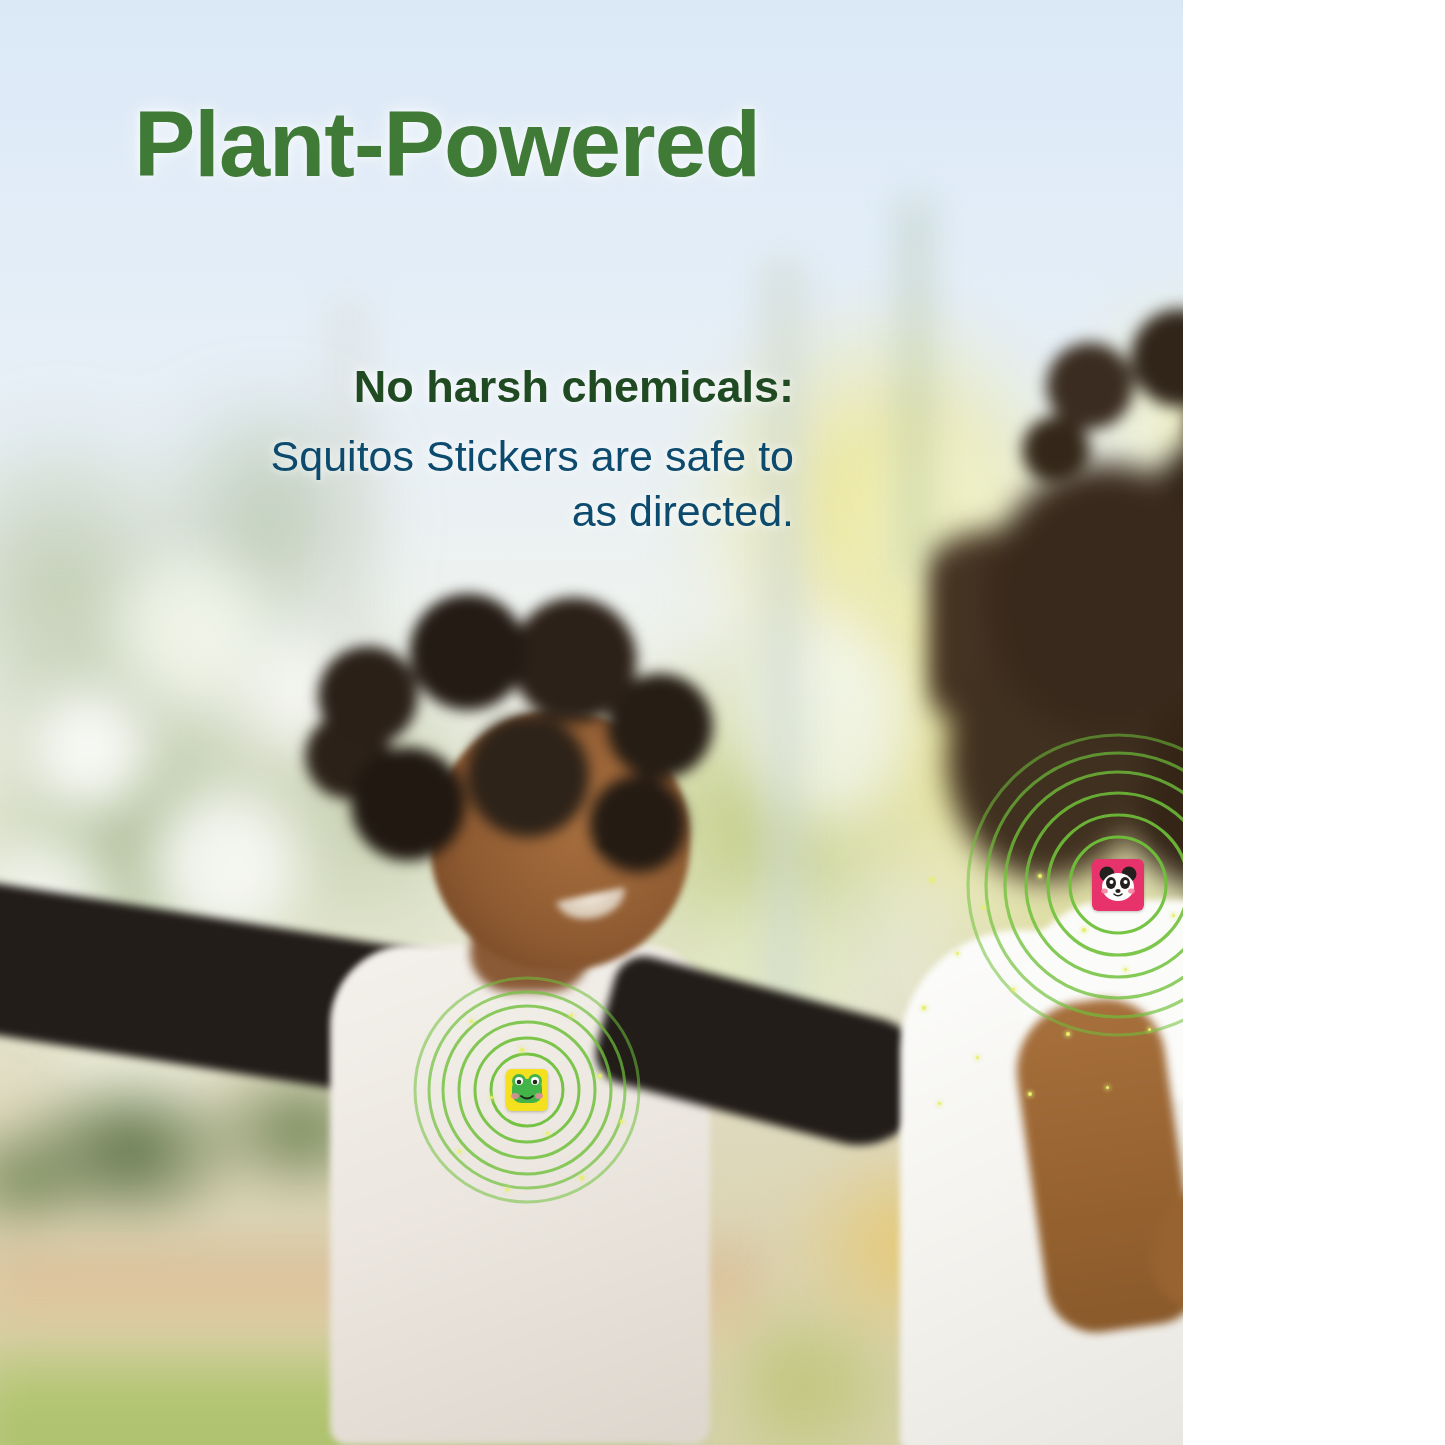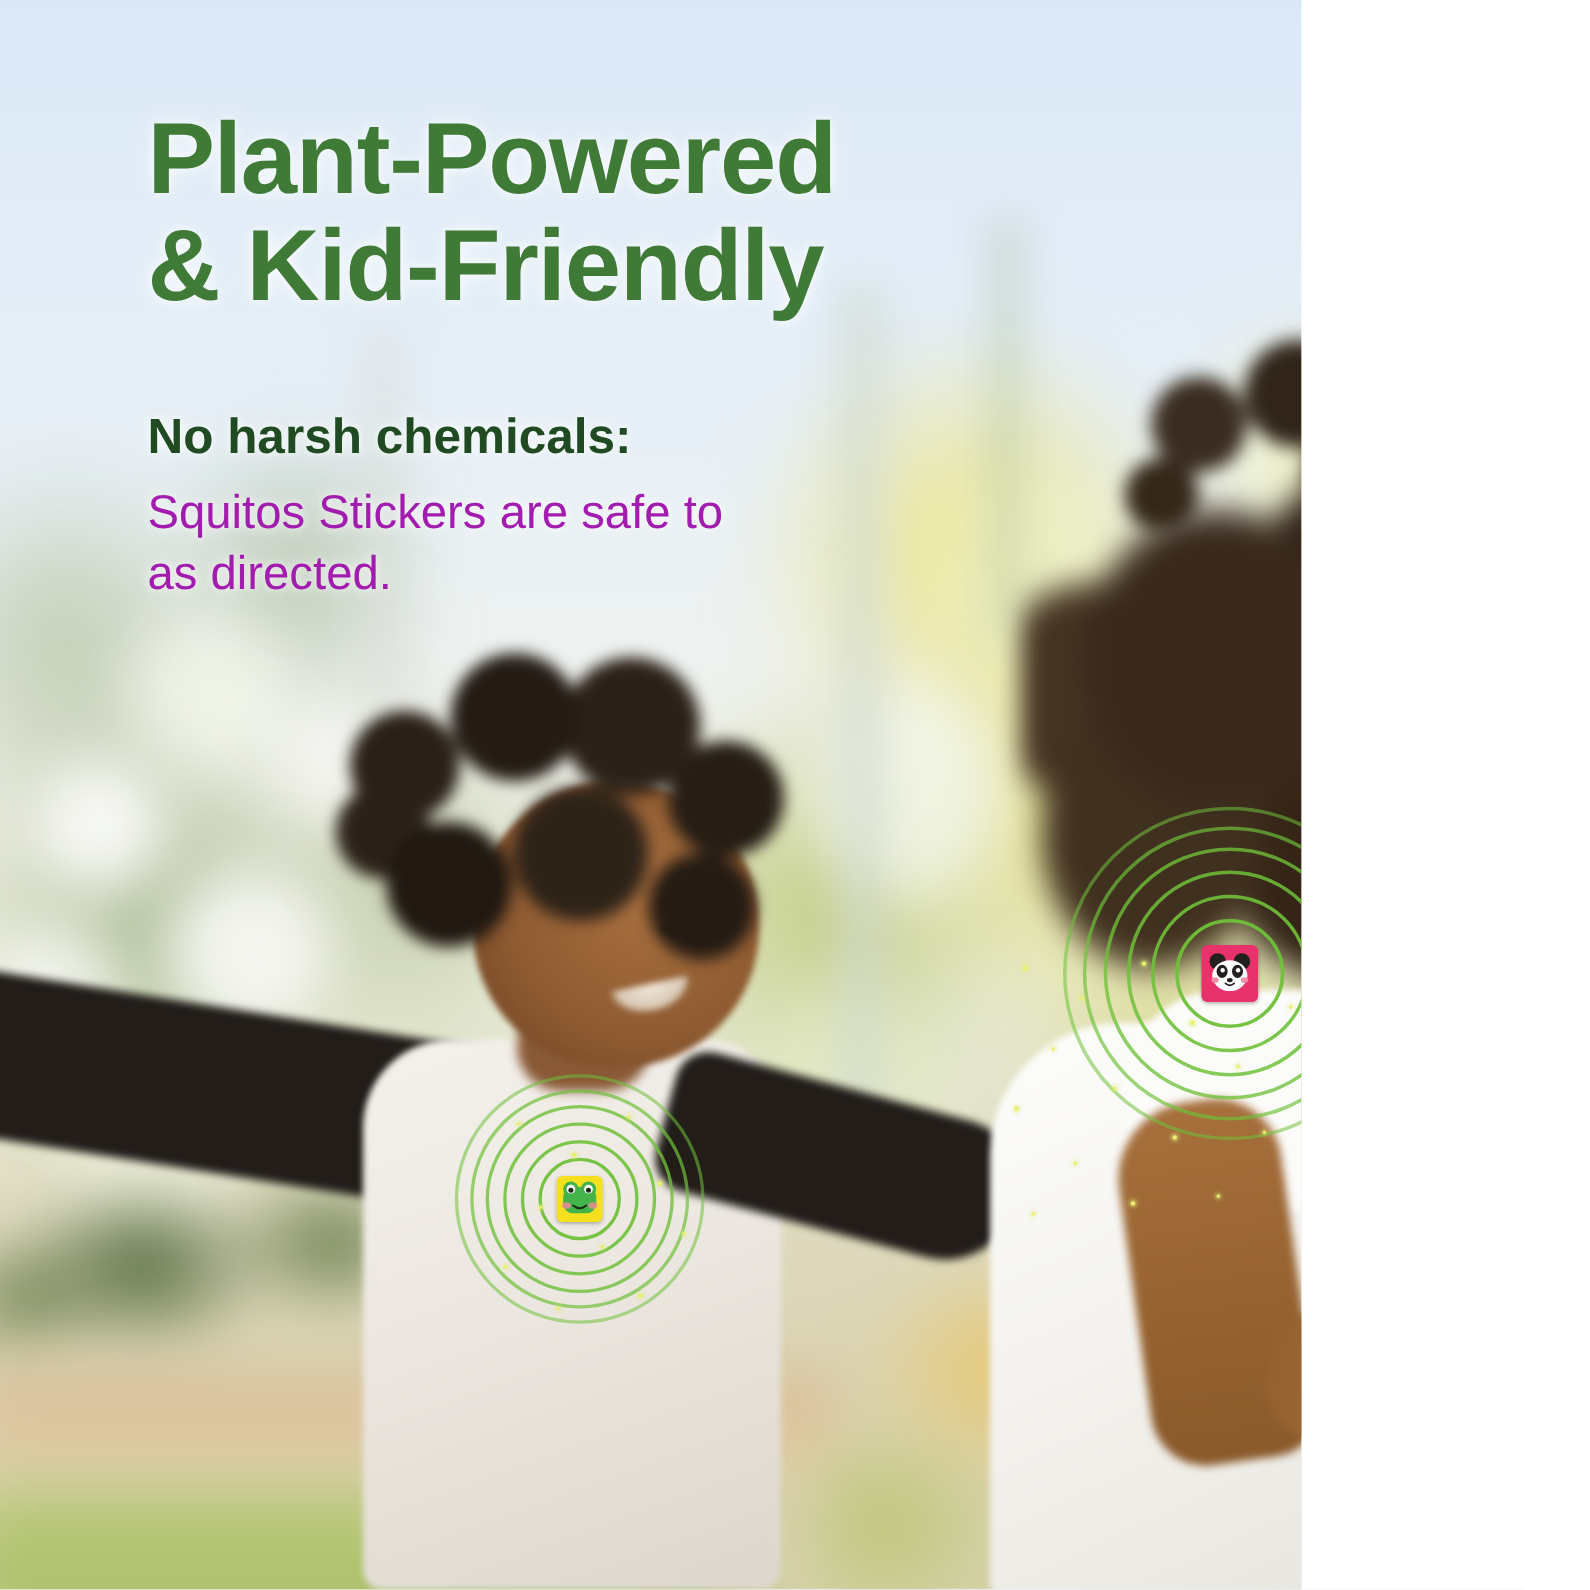--- a/index.html
+++ b/index.html
@@ -378,33 +378,34 @@
     font-size: 92px;
     line-height: 1.06;
     letter-spacing: -1px;
     text-shadow: 0 0 10px rgba(255,255,255,0.75), 0 0 24px rgba(255,255,255,0.6);
   }
   .headline .ln { display: block; white-space: nowrap; }
 
   .sub-block {
     position: absolute;
     left: 134px;
-    top: 372px;
+    top: 362px;
     width: 660px;
+    text-align: right;
   }
   .sub-head {
     color: #1f4a22;
     font-weight: bold;
     font-size: 45px;
     line-height: 1.1;
     margin-bottom: 17px;
     text-shadow: 0 0 8px rgba(255,255,255,0.8), 0 0 20px rgba(255,255,255,0.6);
   }
   .sub-body {
-    color: #a21caf;
+    color: #0c4a6e;
     font-weight: normal;
     font-size: 43px;
     line-height: 1.28;
     text-shadow: 0 0 8px rgba(255,255,255,0.8), 0 0 20px rgba(255,255,255,0.6);
   }
 </style>
 </head>
 <body>
 
 <div id="stage">
@@ -548,21 +549,20 @@
         <ellipse cx="26" cy="32" rx="2.6" ry="2" fill="#23201f"></ellipse>
         <path d="M22 35 Q26 38.5 30 35" stroke="#23201f" stroke-width="1.5" fill="none" stroke-linecap="round"></path>
         <ellipse cx="12.5" cy="32" rx="3.4" ry="2.6" fill="#f2849f" opacity="0.9"></ellipse>
         <ellipse cx="39.5" cy="32" rx="3.4" ry="2.6" fill="#f2849f" opacity="0.9"></ellipse>
       </svg>
     </div>
   </div>
 
   <div class="headline">
     <span class="ln">Plant-Powered</span>
-    <span class="ln">&amp; Kid-Friendly</span>
   </div>
 
   <div class="sub-block">
     <div class="sub-head">No harsh chemicals:</div>
     <div class="sub-body">
       <div>Squitos Stickers are safe to</div>
       <div>as directed.</div>
     </div>
   </div>
 

